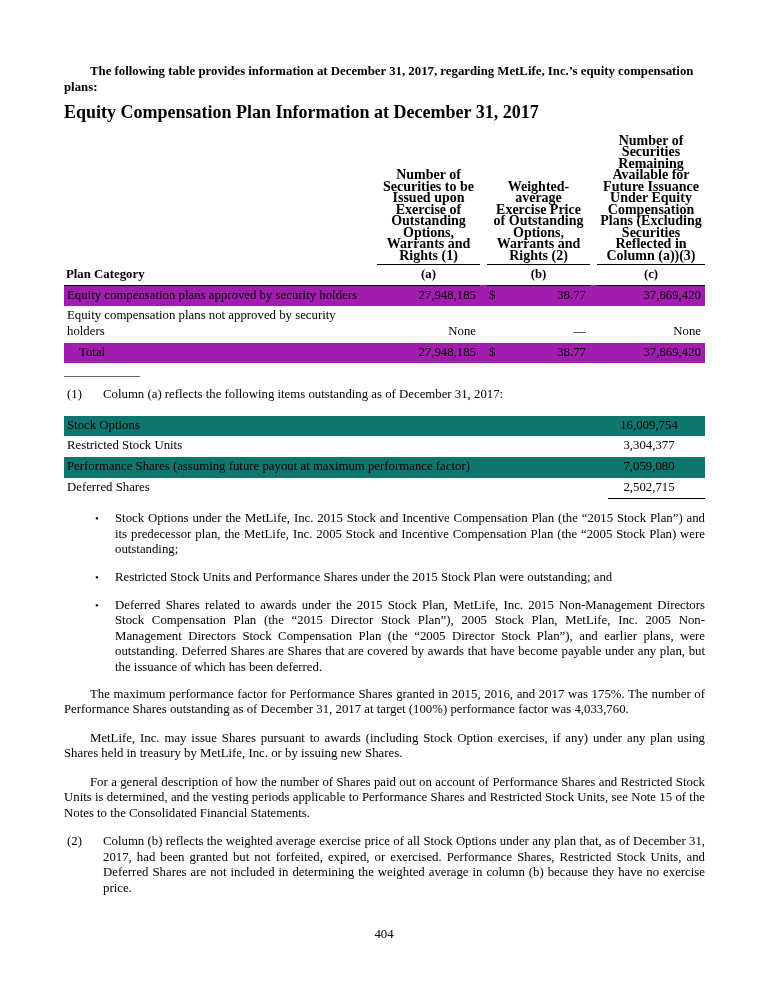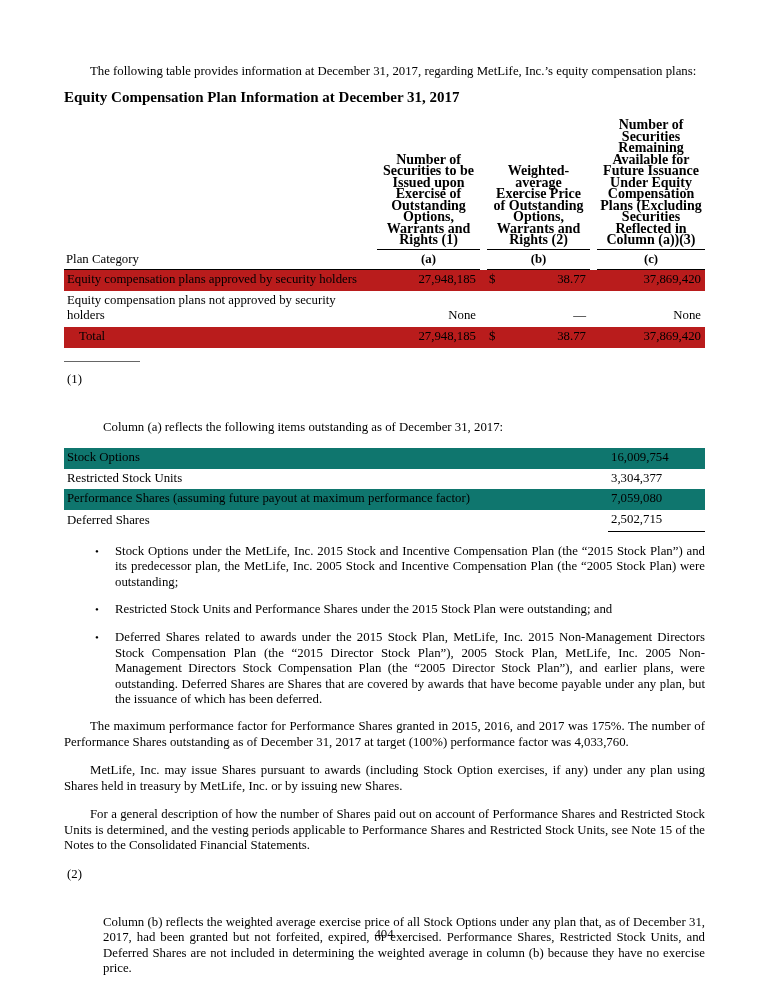--- a/index.html
+++ b/index.html
@@ -2,49 +2,49 @@
 <html><head>
 <meta charset="utf-8">
 <style>
   * { box-sizing: border-box; }
   html,body { margin:0; padding:0; background:#ffffff; }
   .page {
     width:768px; height:993px; position:relative; background:#ffffff;
     font-family:"Liberation Serif", serif; font-size:12.8px; line-height:15.6px;
     color:#000; padding:64px 63px 0 64px; overflow:hidden;
   }
-  .intro { margin:0; text-indent:26px; }
-  .doc-heading { margin:10px 0 0 0; font-weight:bold; font-size:15px; }
+  .intro { margin:0; text-indent:26px;font-weight:bold; }
+  .doc-heading { margin:10px 0 0 0; font-weight:bold; font-size:18px; }
 
   
   table.t1 { border-collapse:collapse; table-layout:fixed; width:641px; margin-top:14px; }
   .t1 td { padding:0; vertical-align:bottom; }
   .t1 .hdr { font-weight:bold; font-size:14px; line-height:11.5px; text-align:center; padding:0 2px 3px 2px; }
   .t1 .bb { border-bottom:1px solid #000; }
   .t1 .letter { font-weight:bold; text-align:center; padding:2px 0 2px 0; }
-  .t1 .plancat { font-weight:normal; padding:2px 0 2px 2px; }
-  .t1 tr.hl { background:#b91c1c;margin-top:32px; }
+  .t1 .plancat { font-weight:bold; padding:2px 0 2px 2px; }
+  .t1 tr.hl { background:#a21caf;margin-top:32px; }
   .t1 .lbl { padding:2px 2px 3px 3px; }
   .t1 .lbl.indent { padding-left:15px; }
   .t1 .num { text-align:right; padding:2px 4px 3px 0; }
   .t1 .cur { text-align:left; padding:2px 0 3px 2px; }
 
   
   .fn-sep { width:76px; border-top:1px solid #666; margin-top:13px; height:0; }
 
   
   .footnote { display:flex; margin-top:10px; }
   .fn-marker { flex:none; width:39px; padding-left:3px; }
-  .fn-text { flex:1; text-align:justify;margin-top:48px; }
+  .fn-text { flex:1; text-align:justify; }
 
   
   table.t2 { border-collapse:collapse; table-layout:fixed; width:641px; margin-top:13px; }
   .t2 td { padding:2px 2px 3px 3px; vertical-align:bottom; }
   .t2 tr.hl { background:#0f766e; }
-  .t2 .val { text-align:left; padding-right:18px; width:97px; }
+  .t2 .val { text-align:center; padding-right:18px; width:97px; }
   .t2 .ul-single { border-bottom:1px solid #000; }
   .t2 .ul-double { border-bottom:3px double #000; }
 
   
   .asof { margin-top:16px; text-indent:26px; }
   .bullet { display:flex; margin:12px 0 0 31px; }
   .bullet-dot { flex:none; width:20px; font-size:11px; }
   .bullet-text { flex:1; text-align:justify; }
   .para { margin-top:11px; text-indent:26px; text-align:justify; }
 

